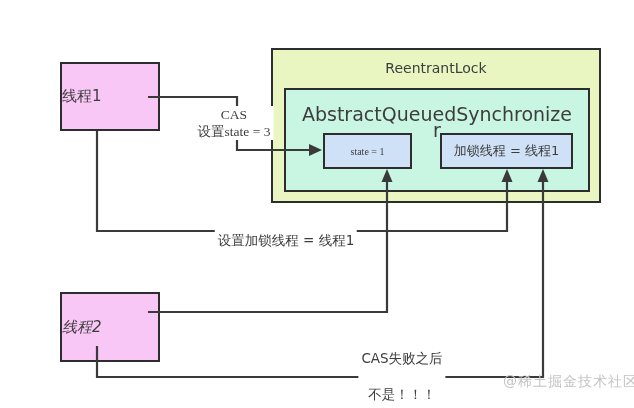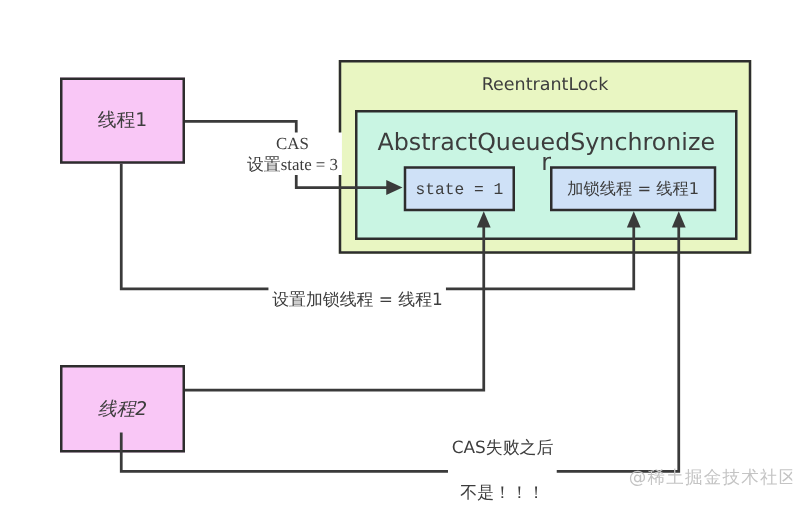--- a/index.html
+++ b/index.html
@@ -10,27 +10,27 @@
     --c-line:#3a3a3a;
     --c-border:#2d2d2d;
     --c-text:#3d3d3d;
     --c-watermark:#c4c4c4;
   }
   html,body{margin:0;padding:0;background:#ffffff;}
   body{font-family:"DejaVu Sans","Liberation Sans",sans-serif;color:var(--c-text);}
   .canvas{position:relative;width:634px;height:408px;background:#ffffff;overflow:hidden;}
 
   .box{position:absolute;box-sizing:border-box;border:2px solid var(--c-border);}
-  .thread-box{background:var(--c-pink);display:flex;align-items:center;justify-content:center;
-              font-size:15px;z-index:3;}
+  .thread-box{background:var(--c-pink);display:flex;align-items:center;
+              font-size:15px;z-index:3;margin-left:12px;}
   .outer-box{background:var(--c-green);z-index:1;}
   .inner-box{background:var(--c-mint);z-index:1;}
   .value-box{background:var(--c-blue);display:flex;align-items:center;justify-content:center;
              font-size:13px;z-index:3;}
-  .mono{font-family:Liberation Mono, monospace;font-size:13px;}
+  .mono{font-family:Liberation Serif, serif;font-size:10px;}
 
   .box-title{position:absolute;text-align:center;font-size:14px;z-index:2;line-height:16px;}
 
   .connectors{position:absolute;left:0;top:0;z-index:4;pointer-events:none;}
   .conn{fill:none;stroke:var(--c-line);stroke-width:2.2;}
   .arrowhead{fill:var(--c-line);stroke:none;}
 
   .flow-label{position:absolute;transform:translateX(-50%);background:#ffffff;
               text-align:center;font-size:13.5px;line-height:18px;white-space:nowrap;
               padding:0 3px;z-index:5;}

